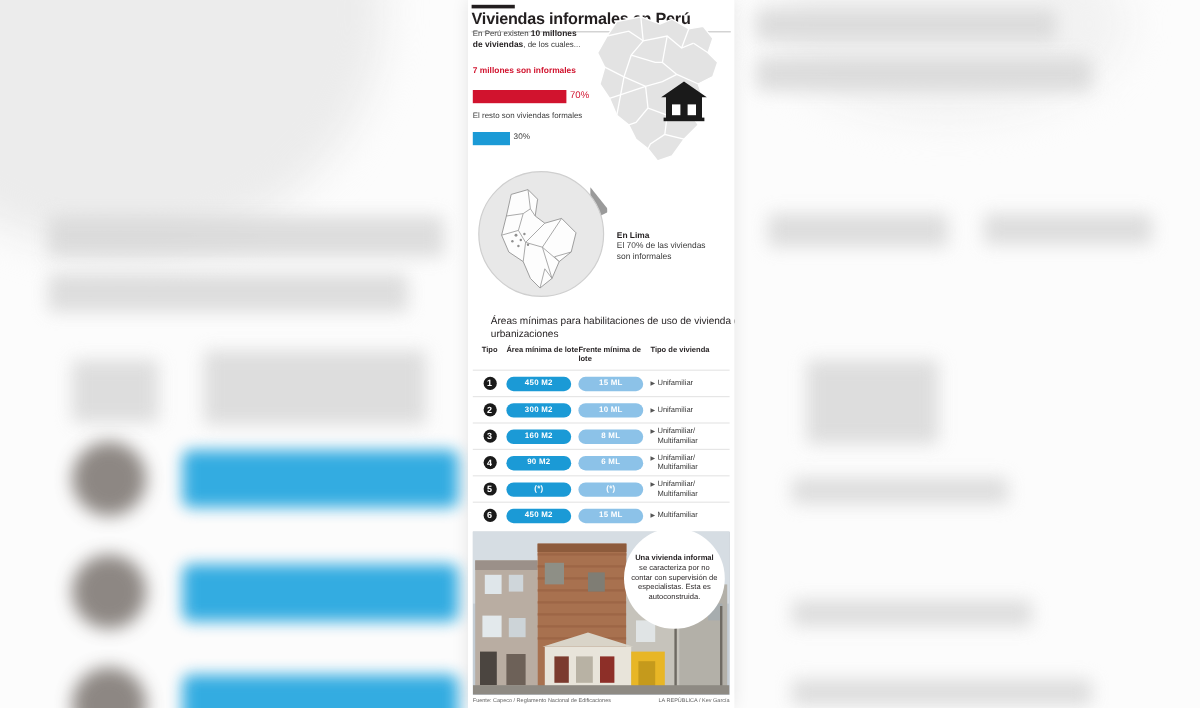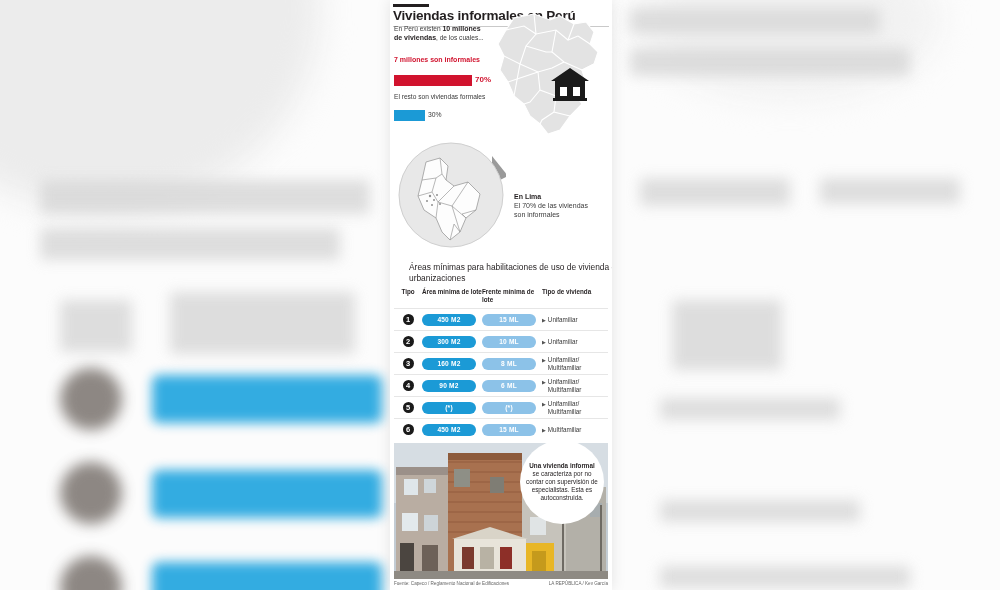--- a/index.html
+++ b/index.html
@@ -43,21 +43,21 @@
   .intro b{color:#231f20;font-size:7px;}
 
   .redlabel{
     position:absolute;left:4px;top:56px;width:90px;
     font-size:7px;line-height:8.4px;font-weight:bold;color:#d1132e;
   }
   .redbar{
     position:absolute;left:4px;top:75px;width:78px;height:11px;background:#d1132e;
   }
   .redpct{
-    position:absolute;left:85px;top:75px;font-size:8px;font-weight:bold;color:#d1132e;
+    position:absolute;left:85px;top:75px;font-size:8px;font-weight:normal;color:#d1132e;
   }
   .bluelabel{
     position:absolute;left:4px;top:93px;width:92px;
     font-size:6.6px;line-height:8.2px;color:#3a3a3a;
   }
   .bluebar{
     position:absolute;left:4px;top:110px;width:31px;height:11px;background:#1b9ad6;
   }
   .bluepct{
     position:absolute;left:38px;top:111px;font-size:6.8px;color:#3a3a3a;

